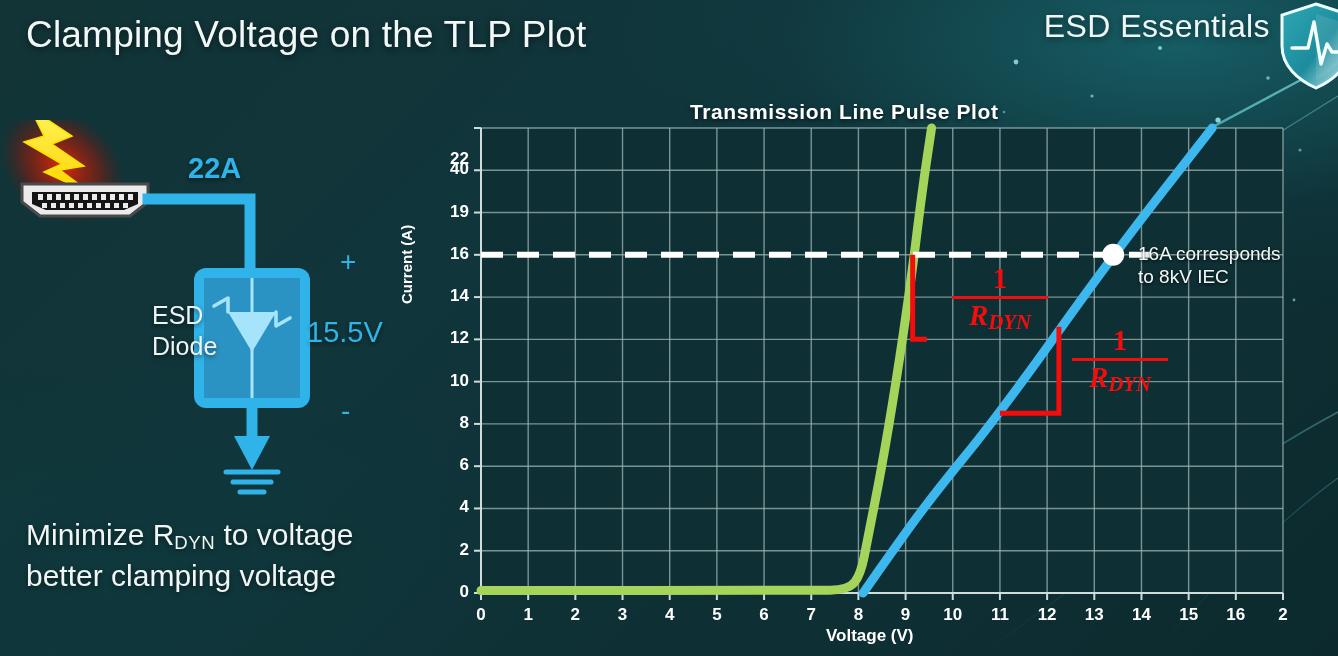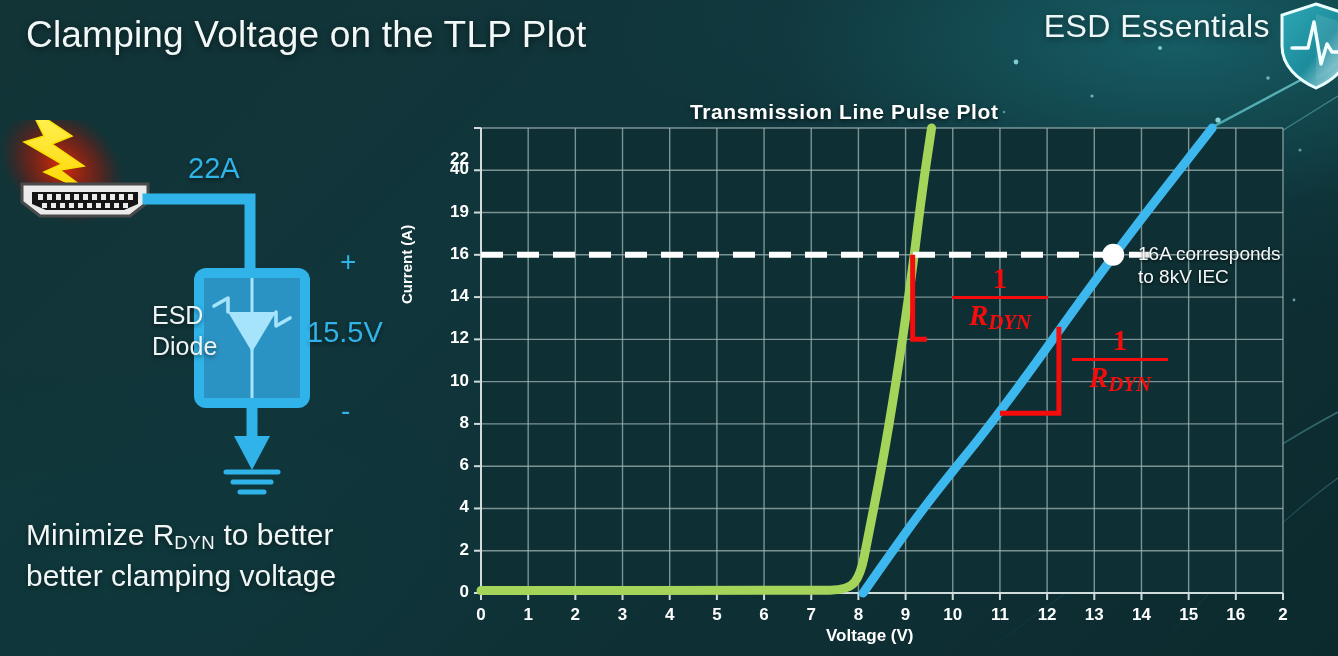--- a/index.html
+++ b/index.html
@@ -21,21 +21,21 @@
   }
   .brand{
     position:absolute;right:92px;top:8px;font-size:32px;color:#eef7f8;
     letter-spacing:.4px;text-shadow:0 2px 7px rgba(0,0,0,.5);
   }
   .shield{position:absolute;right:4px;top:0px;width:84px;height:92px;}
 
   
   .circuit{position:absolute;left:0;top:120px;width:420px;height:400px;}
   .lbl-esd{position:absolute;left:112px;top:180px;font-size:25px;color:#eef3f3;line-height:1.25;text-shadow:0 2px 4px rgba(0,0,0,.5);margin-left:40px;}
-  .lbl-22a{position:absolute;left:188px;top:32px;font-size:29px;color:#2fb3e8;font-weight:400;text-shadow:0 2px 4px rgba(0,0,0,.45);text-align:center;}
+  .lbl-22a{position:absolute;left:188px;top:32px;font-size:29px;color:#2fb3e8;font-weight:700;text-shadow:0 2px 4px rgba(0,0,0,.45);text-align:center;}
   .lbl-155{position:absolute;left:307px;top:196px;font-size:29px;color:#2fb3e8;text-shadow:0 2px 4px rgba(0,0,0,.45);}
   .lbl-plus{position:absolute;left:340px;top:126px;font-size:28px;color:#2fb3e8;}
   .lbl-minus{position:absolute;left:341px;top:275px;font-size:28px;color:#2fb3e8;}
 
   .bottomtext{
     position:absolute;left:26px;top:515px;width:420px;font-size:30px;
     line-height:1.33;color:#f0f5f5;text-shadow:0 2px 5px rgba(0,0,0,.5);
   }
   .bottomtext sub{font-size:.62em;vertical-align:-0.22em;letter-spacing:.5px;}
 
@@ -195,21 +195,21 @@
     <div class="lbl-esd">
       <div>ESD</div>
       <div>Diode</div>
     </div>
     <div class="lbl-plus">+</div>
     <div class="lbl-155">15.5V</div>
     <div class="lbl-minus">-</div>
   </div>
 
   <div class="bottomtext">
-    <div><span>Minimize R</span><sub>DYN</sub><span> to better</span></div>
+    <div><span>Minimize R</span><sub>DYN</sub><span> to voltage</span></div>
     <div>better clamping voltage</div>
   </div>
 
   <div class="chart">
     <div class="charttitle">Transmission Line Pulse Plot</div>
     <div class="ylabel">Current (A)</div>
     <div class="xlabel">Voltage (V)</div>
 
     <svg id="plotsvg" width="1338" height="656" viewBox="0 0 1338 656" style="position:absolute;left:0;top:0;">
         <rect x="481" y="124" width="802" height="465" fill="#0e2f33"></rect>

